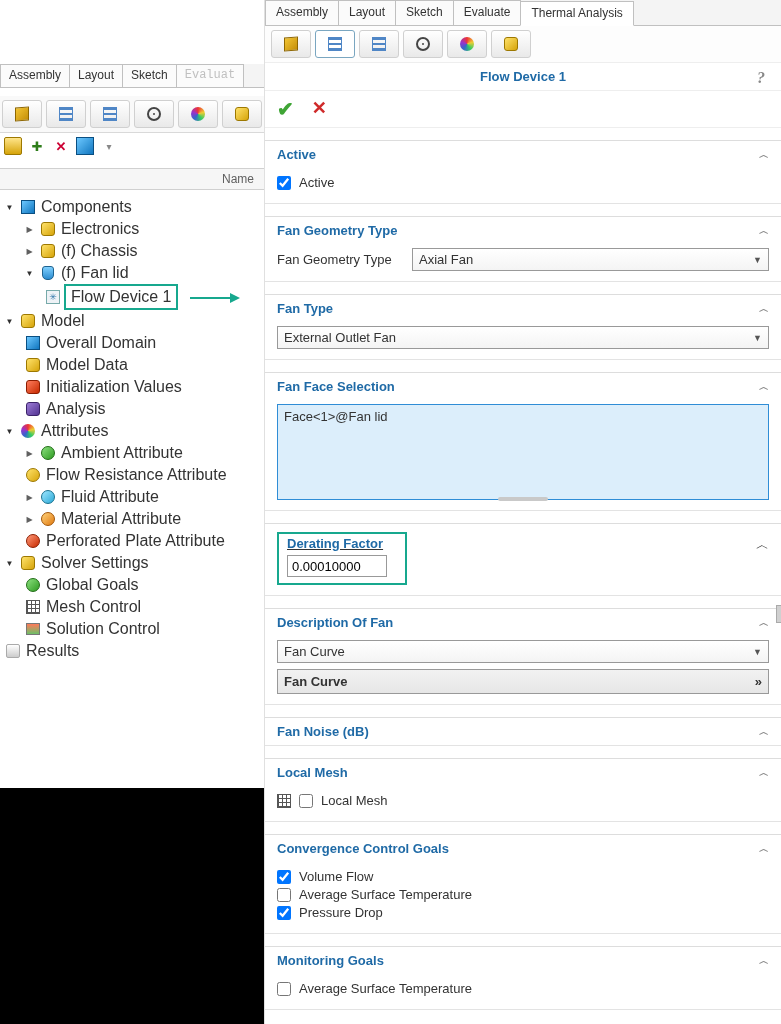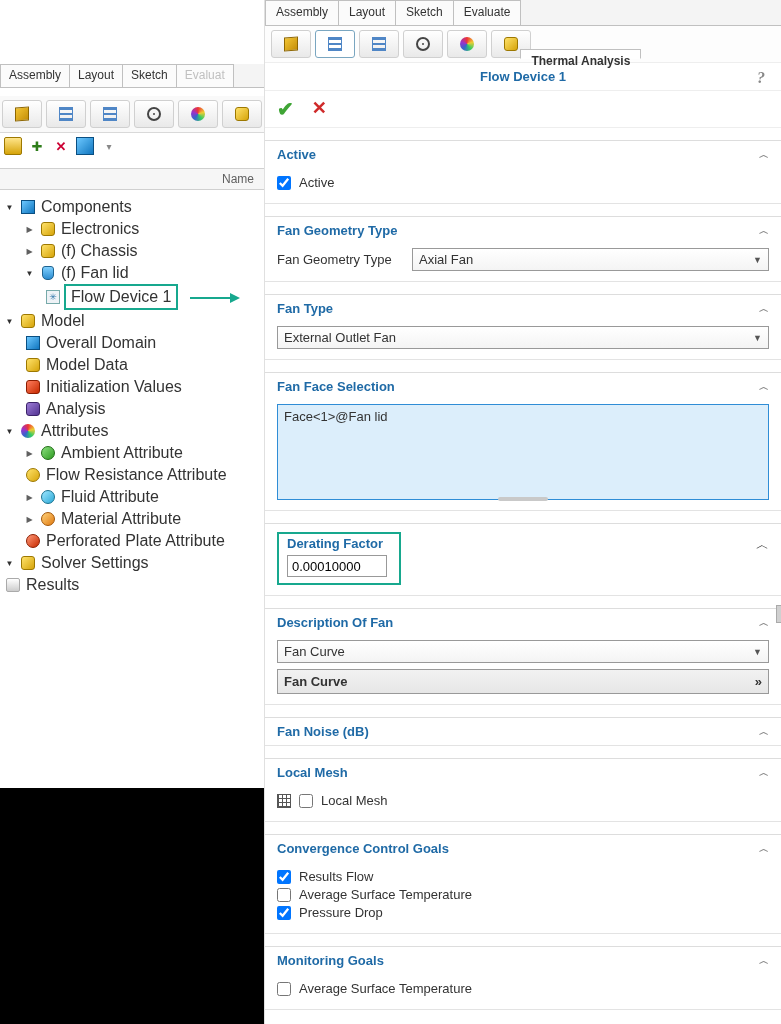--- a/index.html
+++ b/index.html
@@ -2,21 +2,21 @@
 <html><head>
 <meta charset="utf-8">
 <style>
 * { box-sizing: border-box; margin: 0; padding: 0; }
 body { font-family: "Segoe UI", Tahoma, Arial, sans-serif; font-size: 13px; color: #333; background: #fff; width: 781px; height: 1024px; position: relative; overflow: hidden; }
 
 
 .left-area { position: absolute; left: 0; top: 0; width: 264px; height: 1024px; background: #fff; }
 .left-tabs-back { position: absolute; left: 0; top: 64px; display: flex; background: #f4f4f4; border-bottom: 1px solid #c0c0c0; height: 24px; width: 264px; }
 .left-tabs-back .ltab { padding: 3px 8px; border: 1px solid #c0c0c0; border-bottom: none; font-size: 12px; background: #fbfbfb; margin-right: -1px; cursor: pointer; }
-.left-tabs-back .ltab:last-child { color: #c0c0c0; }
+.left-tabs-back .ltab:last-child { color: #c0c0c0; font-family: Liberation Mono, monospace; }
 
 .icon-row { position: absolute; left: 0; top: 96px; display: flex; gap: 4px; padding: 4px 2px; background: #f9f9f9; border-bottom: 1px solid #d9d9d9; width: 264px; }
 .icon-row .ibtn { width: 40px; height: 28px; border: 1px solid #d0d0d0; background: linear-gradient(#fff,#e9e9e9); border-radius: 3px; display: flex; align-items: center; justify-content: center; cursor: pointer; }
 
 .mini-toolbar { position: absolute; left: 0; top: 134px; display: flex; gap: 6px; padding: 3px 4px; width: 264px; }
 .mini-toolbar span { width: 18px; height: 18px; display: inline-flex; align-items: center; justify-content: center; }
 
 .name-header { position: absolute; left: 0; top: 168px; width: 264px; border-top: 1px solid #d0d0d0; border-bottom: 1px solid #d0d0d0; background: #f6f6f6; text-align: right; padding: 3px 10px; font-size: 12px; color: #606060; }
 
 .tree-area { position: absolute; left: 0; top: 192px; width: 264px; padding: 4px 2px 20px 2px; }
@@ -32,21 +32,21 @@
 .node.hl .label { outline: 2px solid #17a88e; padding: 2px 5px; }
 .arrow-annot { display:inline-block; margin-left: 10px; }
 .arrow-annot svg { vertical-align: middle; }
 
 .tree-black { position: absolute; left: 0; top: 788px; width: 264px; height: 236px; background: #000; }
 
 
 .right-area { position: absolute; left: 264px; top: 0; width: 517px; height: 1024px; background: #fff; border-left: 1px solid #e0e0e0; }
 .rtabs { display: flex; background: #f4f4f4; border-bottom: 1px solid #c0c0c0; height: 26px; }
 .rtabs .rtab { padding: 4px 10px; border: 1px solid #c0c0c0; border-bottom: none; font-size: 12px; background: #fbfbfb; margin-right: -1px; cursor: pointer; }
-.rtabs .rtab.active { background: #fff; font-weight: 700; border-bottom: 1px solid #fff; position: relative; top: 1px; margin-top: 48px; }
+.rtabs .rtab.active { background: #fff; font-weight: 400; border-bottom: 1px solid #fff; position: relative; top: 1px; }
 
 .icon-row2 { display: flex; gap: 4px; padding: 4px 6px; background: #fdfdfd; border-bottom: 1px solid #eee; }
 .icon-row2 .ibtn { width: 40px; height: 28px; border: 1px solid #d0d0d0; background: linear-gradient(#fff,#e9e9e9); border-radius: 3px; display: flex; align-items: center; justify-content: center; cursor: pointer; }
 .icon-row2 .ibtn.active { background: #fff; border-color: #7aa6c0; }
 
 .panel-title { display: flex; align-items: center; justify-content: center; padding: 6px 8px; font-weight: 700; position: relative; color: #1f6aa6; border-bottom: 1px solid #eee; }
 .panel-title .help { position: absolute; right: 16px; top: 6px; color: #888; font-size: 16px; font-style: italic; font-family: Georgia, serif; cursor: pointer; }
 
 .accept-bar { display: flex; gap: 18px; padding: 6px 12px; border-bottom: 1px solid #eee; }
 .accept-bar .ok { color: #3fa535; font-size: 20px; font-weight: 700; cursor: pointer; }
@@ -64,21 +64,21 @@
 input[type=text].field.mid   { width: 100px; }
 .combo { display: flex; align-items: center; justify-content: space-between; width: 100%; border: 1px solid #999; padding: 3px 6px; background: linear-gradient(#fff,#f4f4f4); font-size: 13px; cursor: pointer; }
 .combo .dd { font-size: 9px; color: #555; }
 .combo.full { width: calc(100% - 0px); }
 .inputrow { display:flex; align-items:center; gap:10px; }
 .inputrow .lbl { width: 125px; }
 
 .listbox { border: 1px solid #2f8dd6; background: #dceefb; padding: 4px 6px; height: 96px; font-size: 13px; position: relative; }
 .listbox .grip { position: absolute; left: 50%; bottom: -2px; width: 50px; height: 4px; transform: translateX(-50%); background: #c9c9c9; border-radius: 2px; }
 
-.hl-box { border: 2px solid #17a88e; padding: 0 12px 6px 8px; display: inline-block; }
+.hl-box { border: 2px solid #17a88e; padding: 0 18px 6px 8px; display: inline-block; text-decoration: underline; }
 .hl-box .sec-head { padding-left: 0; }
 
 .link-combo { display: flex; align-items: center; justify-content: space-between; width: 100%; border: 1px solid #999; padding: 4px 6px; background: linear-gradient(#f2f2f2,#e6e6e6); font-size: 13px; font-weight: 700; cursor: pointer; }
 .link-combo .go { font-weight: 700; }
 
 input[type=checkbox] { width: 14px; height: 14px; cursor: pointer; }
 
 .tiny-handle { position: absolute; right: -1px; top: 605px; width: 6px; height: 18px; background: #d0d0d0; border: 1px solid #aaa; }
 
 
@@ -318,20 +318,46 @@
       </li>
 
       <li>
         <div class="node">
           <span class="tw open"></span>
           <span class="ticon">
               <span class="i-gold"></span>
             </span>
           <span class="label">Solver Settings</span>
         </div>
+        <ul>
+          <li>
+              <div class="node">
+                <span class="ticon">
+                  <span class="i-grn"></span>
+                </span>
+                <span class="label">Global Goals</span>
+              </div>
+            </li>
+          <li>
+              <div class="node">
+                <span class="ticon">
+                  <span class="i-mesh"></span>
+                </span>
+                <span class="label">Mesh Control</span>
+              </div>
+            </li>
+          <li>
+              <div class="node">
+                <span class="ticon">
+                  <span class="i-stack"></span>
+                </span>
+                <span class="label">Solution Control</span>
+              </div>
+            </li>
+        </ul>
       </li>
 
       <li>
         <div class="node">
           <span class="ticon">
               <span class="i-dbres"></span>
             </span>
           <span class="label">Results</span>
         </div>
       </li>
@@ -493,21 +519,21 @@
   </div>
 
   <div class="section">
     <div class="sec-head">
       <span>Convergence Control Goals</span>
       <span class="chev">︿</span>
     </div>
     <div class="sec-body">
       <div class="row">
           <input type="checkbox" checked="" style="">
-          <label>Results Flow</label>
+          <label>Volume Flow</label>
         </div>
       <div class="row">
           <input type="checkbox" style="">
           <label>Average Surface Temperature</label>
         </div>
       <div class="row">
           <input type="checkbox" checked="" style="">
           <label>Pressure Drop</label>
         </div>
     </div>

